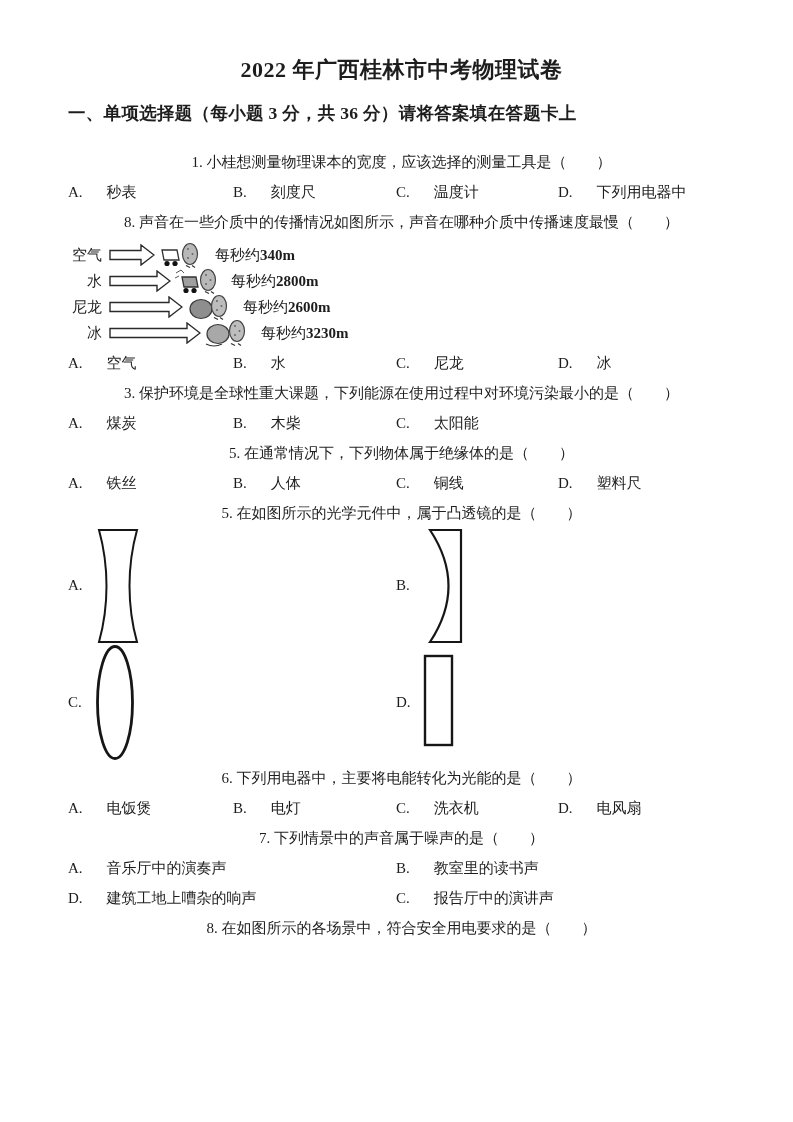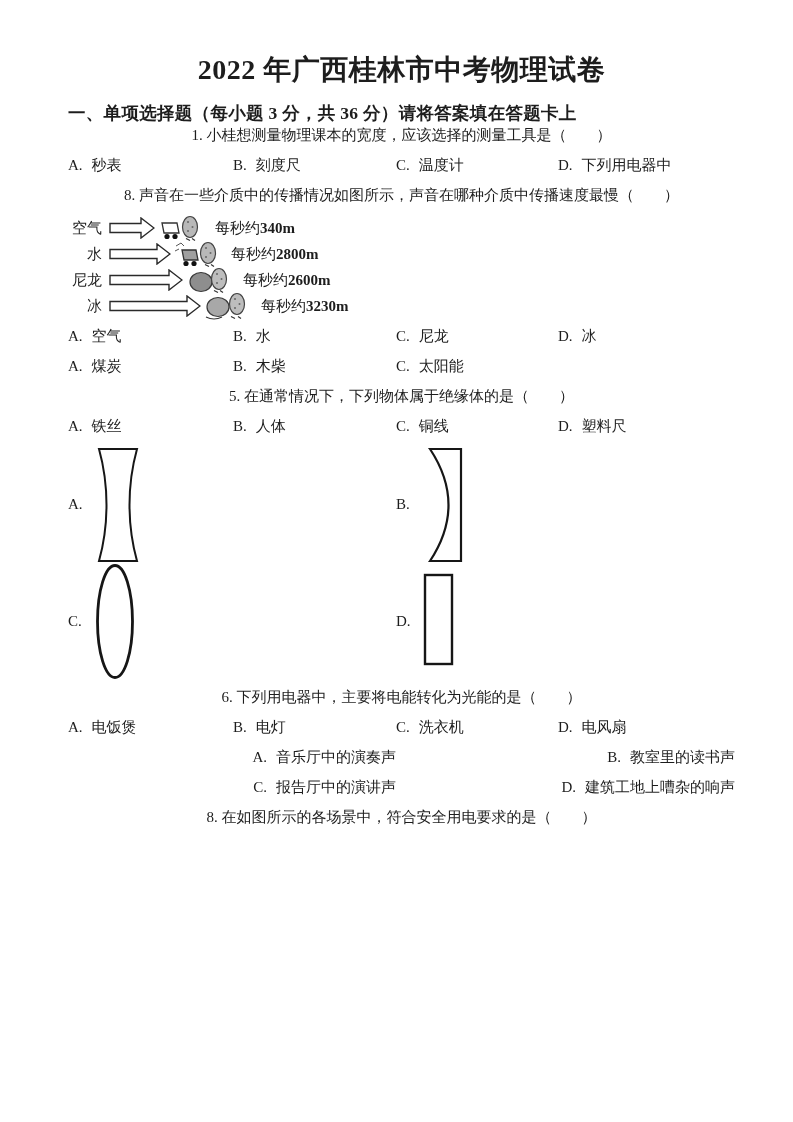--- a/index.html
+++ b/index.html
@@ -5,36 +5,36 @@
   * { margin:0; padding:0; box-sizing:border-box; }
   html, body { width:793px; height:1122px; background:#ffffff; }
   body {
     font-family:"Liberation Serif","DejaVu Serif",serif;
     color:#1d1d1d;
     -webkit-font-smoothing:antialiased;
   }
   .page { width:793px; height:1122px; padding:56px 58px 0 68px; overflow:hidden; }
 
   .title {
-    font-size:28px; font-weight:700; text-align:center;
+    font-size:22px; font-weight:700; text-align:center;
     letter-spacing:0.5px; line-height:28px; margin-bottom:18px;
   }
   .section-heading {
-    font-size:17.5px; font-weight:700; line-height:23px; margin-bottom:0;
+    font-size:17.5px; font-weight:700; line-height:23px; margin-bottom:27px;
     letter-spacing:0.3px;
   }
 
   .line { font-size:15px; line-height:21px; margin-bottom:9px; }
   .stem { white-space:nowrap;text-align:center; }
   .stem-tight { margin-bottom:3px; }
 
   .opts4 { display:grid; grid-template-columns:165px 163px 162px 1fr; }
-  .opts2 { display:grid; grid-template-columns:328px 1fr;text-align:right; }
+  .opts2 { display:grid; grid-template-columns:328px 1fr; }
   .opt { white-space:nowrap; }
-  .ot { margin-left:9px; }
+  .ot { margin-left:24px; }
 
   .sound-diagram { margin:1px 0 7px 0; }
   .srow { display:flex; align-items:center; height:26px; }
   .medium { width:34px; flex:none; text-align:right; font-size:15px; }
   .arrow { flex:none; margin-left:7px; display:block; }
   .critter { flex:none; margin-left:3px; display:block; }
   .speed { margin-left:11px; font-size:15px; white-space:nowrap; }
   .speed b { font-weight:700; }
 
   .lens-grid { display:grid; grid-template-columns:328px 1fr; margin-bottom:7px; }
@@ -134,34 +134,36 @@
 
   </div>
 
   <div class="line opts4">
     <span class="opt"><span class="ol">A.</span><span class="ot">空气</span></span>
     <span class="opt"><span class="ol">B.</span><span class="ot">水</span></span>
     <span class="opt"><span class="ol">C.</span><span class="ot">尼龙</span></span>
     <span class="opt"><span class="ol">D.</span><span class="ot">冰</span></span>
   </div>
 
+  <p class="line stem">3. 保护环境是全球性重大课题，下列能源在使用过程中对环境污染最小的是（　　）</p>
   <div class="line opts4">
     <span class="opt"><span class="ol">A.</span><span class="ot">煤炭</span></span>
     <span class="opt"><span class="ol">B.</span><span class="ot">木柴</span></span>
     <span class="opt"><span class="ol">C.</span><span class="ot">太阳能</span></span>
   </div>
 
   <p class="line stem">5. 在通常情况下，下列物体属于绝缘体的是（　　）</p>
   <div class="line opts4">
     <span class="opt"><span class="ol">A.</span><span class="ot">铁丝</span></span>
     <span class="opt"><span class="ol">B.</span><span class="ot">人体</span></span>
     <span class="opt"><span class="ol">C.</span><span class="ot">铜线</span></span>
     <span class="opt"><span class="ol">D.</span><span class="ot">塑料尺</span></span>
   </div>
 
+  <p class="line stem stem-tight">5. 在如图所示的光学元件中，属于凸透镜的是（　　）</p>
   <div class="lens-grid">
     <div class="lens-cell">
       <span class="lens-label">A.</span>
       <svg width="48" height="116" viewBox="0 0 48 116">
         <path d="M5,2 L43,2 C33,38 33,78 43,114 L5,114 C15,78 15,38 5,2 Z" fill="#fff" stroke="#161616" stroke-width="2"></path>
       </svg>
     </div>
     <div class="lens-cell">
       <span class="lens-label">B.</span>
       <svg width="44" height="116" viewBox="0 0 44 116">
@@ -183,24 +185,25 @@
   </div>
 
   <p class="line stem">6. 下列用电器中，主要将电能转化为光能的是（　　）</p>
   <div class="line opts4">
     <span class="opt"><span class="ol">A.</span><span class="ot">电饭煲</span></span>
     <span class="opt"><span class="ol">B.</span><span class="ot">电灯</span></span>
     <span class="opt"><span class="ol">C.</span><span class="ot">洗衣机</span></span>
     <span class="opt"><span class="ol">D.</span><span class="ot">电风扇</span></span>
   </div>
 
+  <p class="line stem">7. 下列情景中的声音属于噪声的是（　　）</p>
   <div class="line opts2">
     <span class="opt"><span class="ol">A.</span><span class="ot">音乐厅中的演奏声</span></span>
     <span class="opt"><span class="ol">B.</span><span class="ot">教室里的读书声</span></span>
   </div>
   <div class="line opts2">
+    <span class="opt"><span class="ol">D.</span><span class="ot">建筑工地上嘈杂的响声</span></span>
     <span class="opt"><span class="ol">C.</span><span class="ot">报告厅中的演讲声</span></span>
-    <span class="opt"><span class="ol">D.</span><span class="ot">建筑工地上嘈杂的响声</span></span>
   </div>
 
   <p class="line stem">8. 在如图所示的各场景中，符合安全用电要求的是（　　）</p>
 
 </div>
 
 </body></html>

